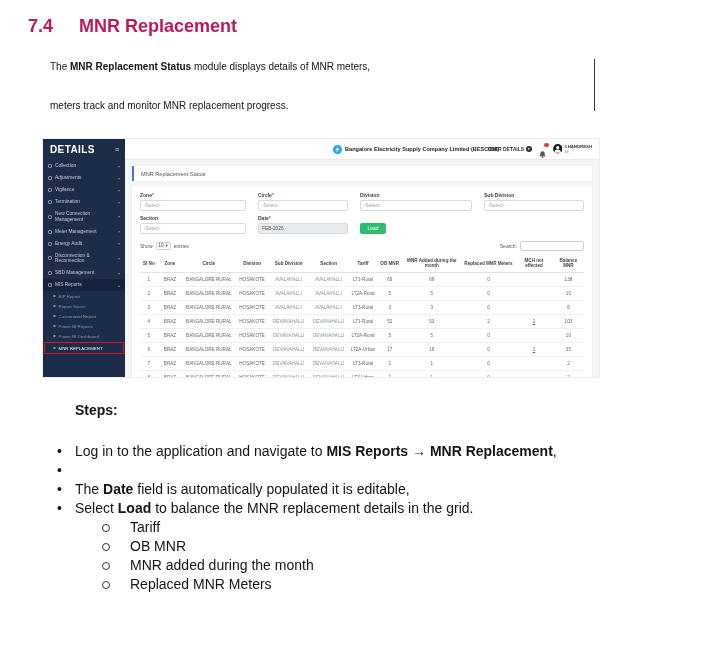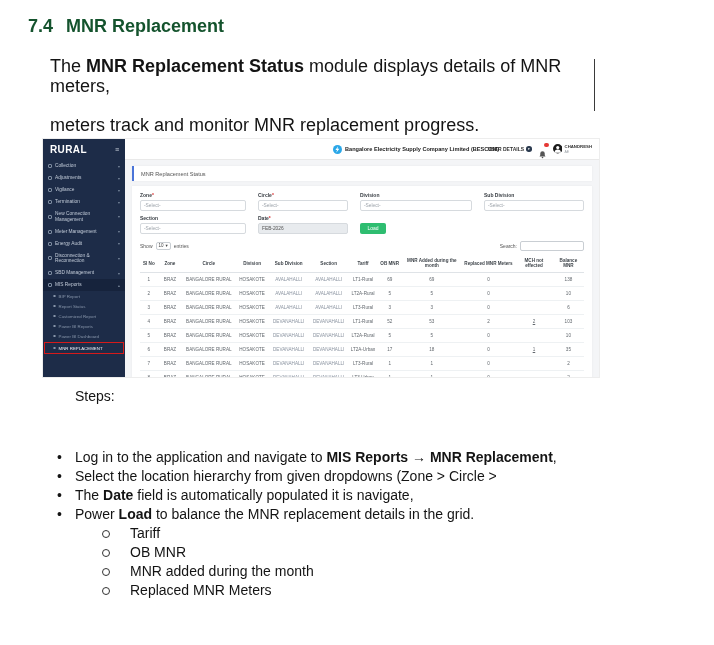--- a/index.html
+++ b/index.html
@@ -1,28 +1,28 @@
 <!DOCTYPE html>
 <html><head>
 <meta charset="utf-8">
 <style>
   * { margin:0; padding:0; box-sizing:border-box; }
   html,body { width:714px; height:645px; background:#fff; font-family:"Liberation Sans",sans-serif; }
   body { position:relative; overflow:hidden; }
 
   
-  .doc-heading { position:absolute; left:28px; top:16px; display:flex; gap:13px;
-                 color:#14532d; font-size:18px; font-weight:bold; }
-  .doc-intro { position:absolute; left:50px; top:57px; width:565px; font-size:18px;
+  .doc-heading { position:absolute; left:28px; top:16px; display:flex; gap:26px;
+                 color:#be185d; font-size:18px; font-weight:bold; }
+  .doc-intro { position:absolute; left:50px; top:57px; width:565px; font-size:10px;
                color:#141414; line-height:19.5px; }
   .text-cursor { position:absolute; left:594px; top:59px; width:1px; height:52px; background:#3a3a3a; }
 
   .steps-block { position:absolute; left:55px; top:388px; width:545px; color:#141414; font-size:14px; }
-  .steps-heading { font-weight:normal; margin-left:20px; }
-  ul.steps-list { list-style:none; margin-top:44px; }
+  .steps-heading { font-weight:bold; margin-left:20px;margin-top:14px; }
+  ul.steps-list { list-style:none; margin-top:24px; }
   ul.steps-list > li { position:relative; padding-left:20px; line-height:19px; }
   ul.steps-list > li::before { content:"•"; position:absolute; left:2px; top:0; font-size:14px; }
   ul.steps-sub { list-style:none; margin-left:45px; }
   ul.steps-sub > li { position:relative; padding-left:30px; line-height:19px; }
   ul.steps-sub > li::before { content:""; position:absolute; left:2px; top:6px; width:6px; height:6px;
                               border:1px solid #333; border-radius:50%; }
 
   
   .app { position:absolute; left:42px; top:138px; width:558px; height:240px; background:#f4f5f7;
          border:1px solid #ededed; overflow:hidden; }
@@ -98,21 +98,21 @@
 </div>
 
 <p class="doc-intro"><span>The </span><b>MNR Replacement Status</b><span> module displays details of MNR meters,</span><br><br><span>meters track and monitor MNR replacement progress.</span></p>
 
 <div class="text-cursor"></div>
 
 <div class="app">
 
   <div class="sidebar">
     <div class="brand-row">
-      <span class="brand">RURAL</span>
+      <span class="brand">DETAILS</span>
       <span class="hamburger">≡</span>
     </div>
     <div id="sidebar-menu">
         <div class="nav-item">
           <span class="nav-ico"></span>
           <span class="nav-label">Collection</span>
           <span class="nav-chev">▾</span>
         </div>
         <div class="nav-item">
           <span class="nav-ico"></span>
@@ -429,23 +429,23 @@
           </tbody>
       </table>
     </div>
   </div>
 </div>
 
 <div class="steps-block">
   <div class="steps-heading">Steps:</div>
   <ul class="steps-list">
     <li><span>Log in to the application and navigate to </span><b>MIS Reports</b><span> → </span><b>MNR Replacement</b><span>,</span></li>
-    <li><span>Select the location hierarchy from given dropdowns (Zone &gt; Circle &gt;</span><br></li>
-    <li><span>The </span><b>Date</b><span> field is automatically populated it is navigate,</span></li>
-    <li><span>Power </span><b>Load</b><span> to balance the MNR replacement details in the grid.</span></li>
+    <li><br></li>
+    <li><span>The </span><b>Date</b><span> field is automatically populated it is editable,</span></li>
+    <li><span>Select </span><b>Load</b><span> to balance the MNR replacement details in the grid.</span></li>
   </ul>
   <ul class="steps-sub">
     <li>Tariff</li>
     <li>OB MNR</li>
     <li>MNR added during the month</li>
     <li>Replaced MNR Meters</li>
   </ul>
 </div>
 
 </body></html>

